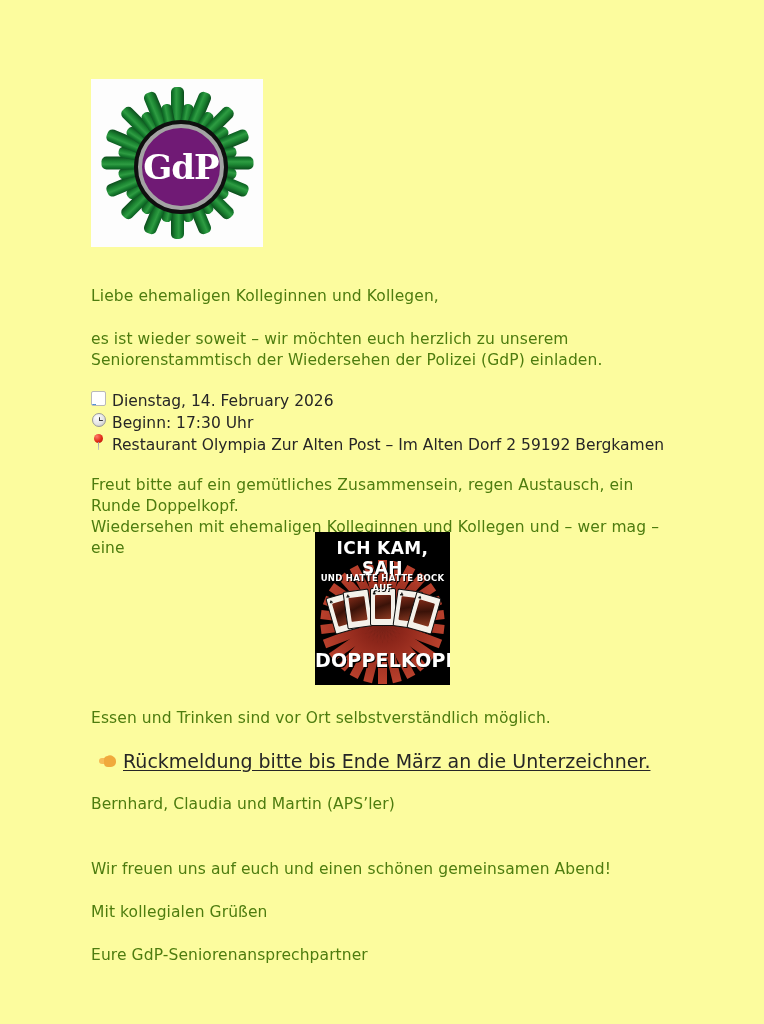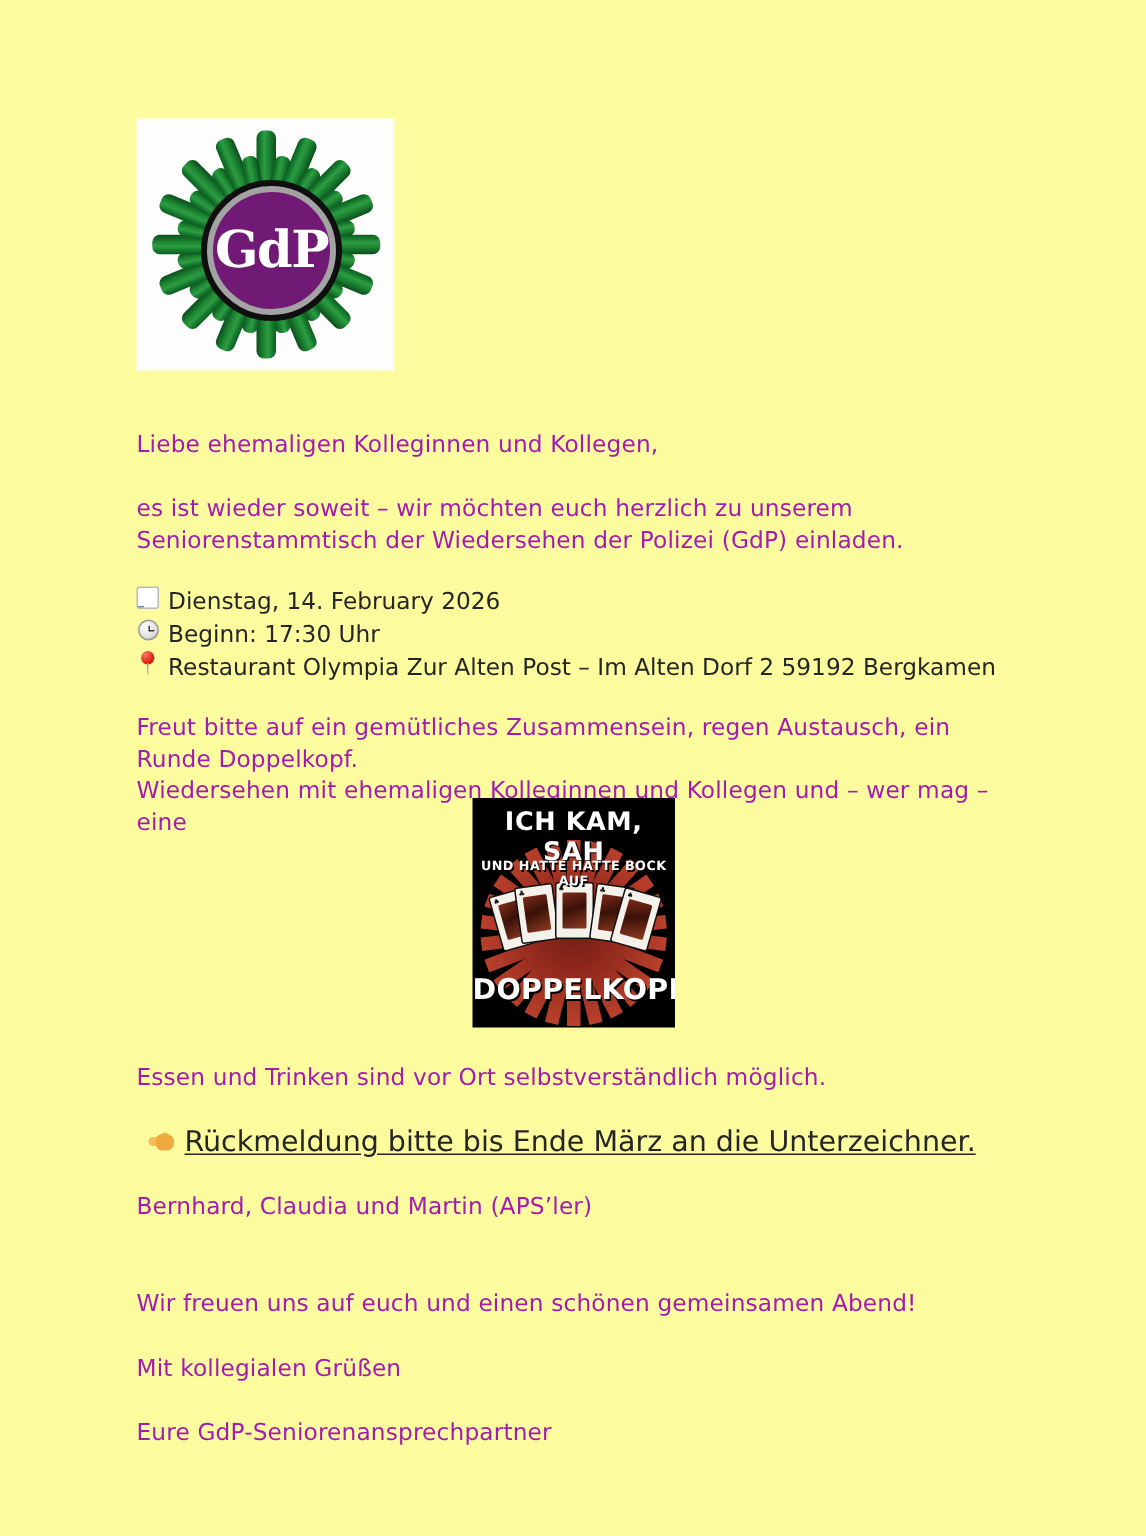--- a/index.html
+++ b/index.html
@@ -92,21 +92,21 @@
   
   .content {
     position: absolute;
     left: 91px;
     top: 286px;
     width: 585px;
   }
   .para {
     font-size: 15.5px;
     line-height: 21px;
-    color: #a21caf;
+    color: #4d7c0f;
     margin: 0;
     letter-spacing: 0.1px;
   }
   .gap-lg { height: 22px; }
   .gap-md { height: 19px; }
 
   .detail-line {
     display: flex;
     align-items: baseline;
     font-size: 15.5px;

